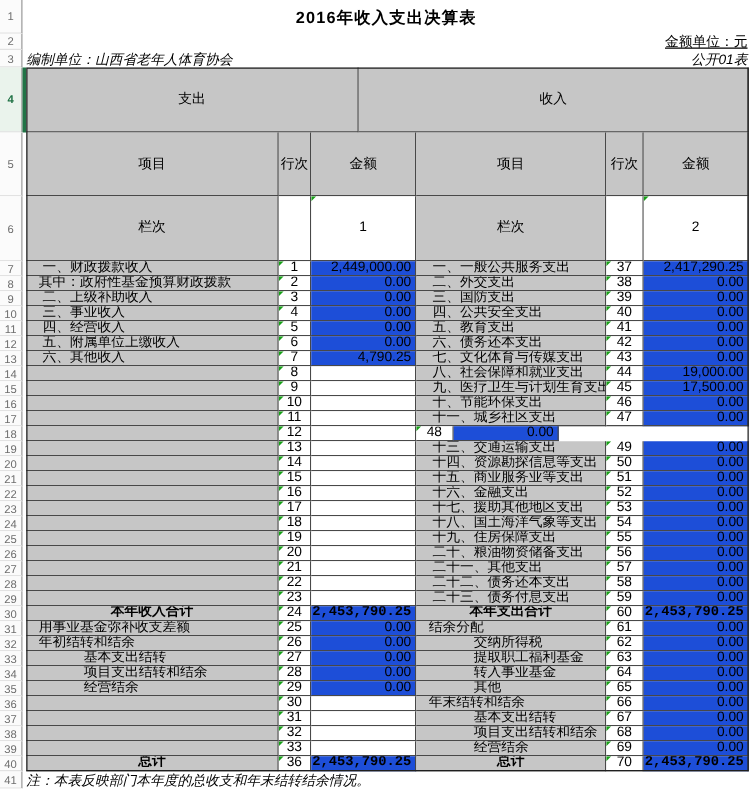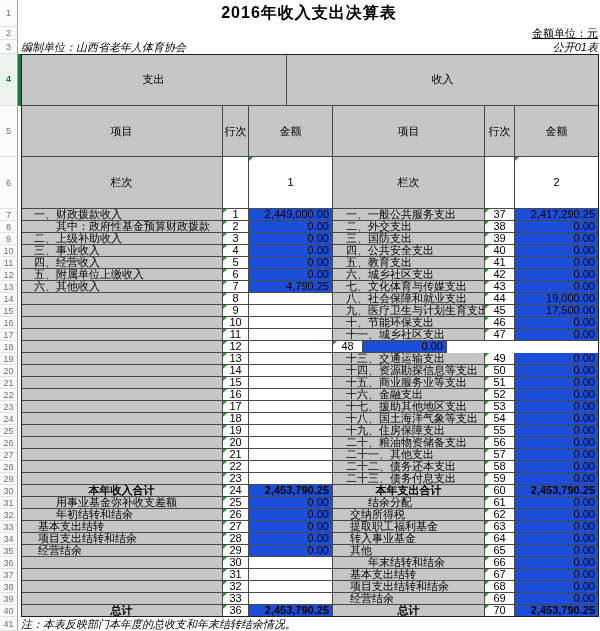--- a/index.html
+++ b/index.html
@@ -7,21 +7,21 @@
          font-family:"Liberation Sans","DejaVu Sans",sans-serif;font-size:11px;color:#000;}
   .srow{display:flex;align-items:stretch;}
   .gut{width:18px;flex:0 0 18px;display:flex;align-items:center;justify-content:center;
        font-size:9px;color:#6e6e6e;background:#fbfbfb;border-right:1px solid #9e9e9e;
        border-bottom:1px solid #e2e2e2;box-sizing:border-box;}
   .gut.sel{color:#217346;background:#eaf3ec;font-weight:bold;}
   .sp{width:3px;flex:0 0 3px;}
   .selbar{background:#217346;}
   .r1{height:27px}.r2{height:13px}.r3{height:14px}.rnote{height:14px}
   .titlebox{flex:1;display:flex;align-items:center;justify-content:center;
-            font-weight:bold;font-size:16px;letter-spacing:1px;}
+            font-weight:bold;font-size:13px;letter-spacing:1px;}
   .rightbox{flex:1;display:flex;align-items:center;justify-content:flex-end;
             padding-right:2px;box-sizing:border-box;text-decoration:underline;}
   .betweenbox{flex:1;display:flex;align-items:center;justify-content:space-between;
               padding:0 2px 0 3px;box-sizing:border-box;font-style:italic;}
   .tbl{height:563px;display:flex;flex-direction:column;position:relative;}
   .tbl > .srow{flex:1 1 0;min-height:0;}
   #table-body{display:contents;}
   .frame{position:absolute;left:21px;top:0;width:578px;height:563px;
          border:1px solid #1f1f1f;box-sizing:border-box;pointer-events:none;}
   .c{box-sizing:border-box;display:flex;align-items:center;position:relative;
@@ -29,22 +29,22 @@
      overflow:hidden;white-space:nowrap;line-height:1;}
   .gray{background:#c6c6c6;}
   .green{background:#1d4ed8;}
   .white{background:#ffffff;}
   .w-a{flex:0 0 202px}.w-b{flex:0 0 26px}.w-c{flex:0 0 84px}
   .w-d{flex:0 0 152px}.w-e{flex:0 0 30px}.w-f{flex:0 0 84px}
   .w-in{flex:0 0 312px}.w-ex{flex:0 0 266px}
   .ctr{justify-content:center;padding-left:0 !important;}
   .amt{justify-content:flex-end;padding-right:3px;}
   .line{justify-content:center;}
-  .bold{font-weight:bold;}
-  .ind0{padding-left:13px}.ind1{padding-left:35px}.ind2{padding-left:17px}
+  .bold{font-weight:bold;font-family:Liberation Mono, monospace;}
+  .ind0{padding-left:13px}.ind1{padding-left:10px}.ind2{padding-left:46px}
   .tri{position:absolute;left:0;top:0;width:0;height:0;
        border-top:4px solid #18a018;border-right:4px solid transparent;}
 </style>
 </head>
 <body>
 
 <div class="sheet">
 
   <div class="srow r1">
     <div class="gut">1</div>
@@ -178,21 +178,21 @@
           <div class="c amt w-f green">0.00</div>
         </div><div class="srow">
           <div class="gut">12</div>
           <div class="sp"></div>
           <div class="c gray item w-a ind0">五、附属单位上缴收入</div>
           <div class="c white line w-b">
             <span class="tri"></span>
             <span>6</span>
           </div>
           <div class="c amt w-c green">0.00</div>
-          <div class="c gray item w-d ind0">六、城乡社区支出</div>
+          <div class="c gray item w-d ind0">六、债务还本支出</div>
           <div class="c white line w-e">
             <span class="tri"></span>
             <span>42</span>
           </div>
           <div class="c amt w-f green">0.00</div>
         </div><div class="srow">
           <div class="gut">13</div>
           <div class="sp"></div>
           <div class="c gray item w-a ind0">六、其他收入</div>
           <div class="c white line w-b">

